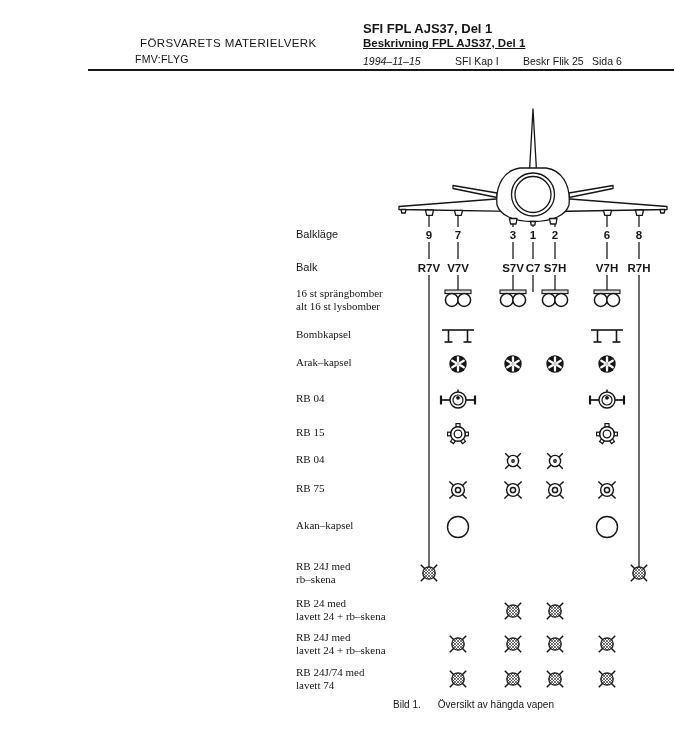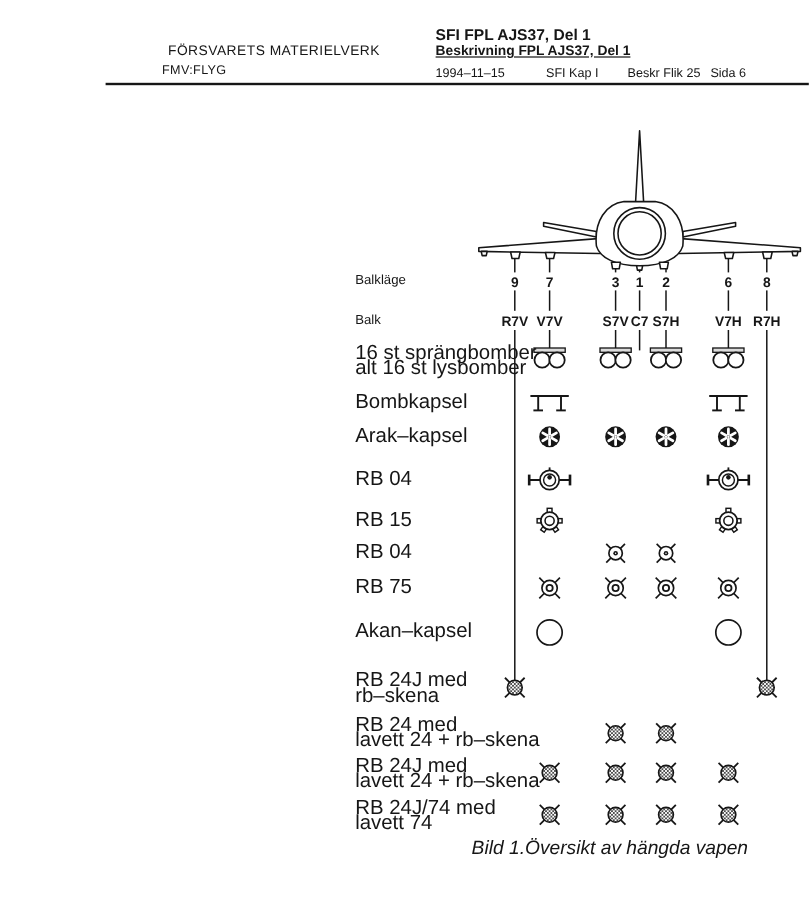--- a/index.html
+++ b/index.html
@@ -5,32 +5,32 @@
   html,body{margin:0;padding:0;background:#fff;}
   #page{position:relative;width:676px;height:750px;background:#fff;overflow:hidden;
         font-family:"Liberation Sans",sans-serif;color:#161616;}
   .abs{position:absolute;}
   
   .org{left:95px;top:37px;font-size:11.5px;letter-spacing:.4px;padding-left:45px;}
   .orgsub{left:95px;top:53px;font-size:10.5px;letter-spacing:.3px;padding-left:40px;}
   .t1{left:363px;top:21px;font-size:13px;font-weight:700;}
   .t2{left:363px;top:37px;font-size:11.5px;font-weight:700;text-decoration:underline;}
   .meta{top:55px;font-size:10.5px;}
-  .m1{left:363px;} .m2{left:455px;} .m3{left:523px;} .m4{left:592px;}
+  .m1{left:363px;font-style:italic;} .m2{left:455px;} .m3{left:523px;} .m4{left:592px;}
   #hrule{left:88px;top:69px;width:586px;height:2.4px;background:#161616;}
   
   #dsvg{position:absolute;left:0;top:0;width:676px;height:750px;}
   .sline{stroke:#161616;stroke-width:1.25;}
   .mask{fill:#ffffff;stroke:none;}
   .stnum{font:700 11.5px "Liberation Sans",sans-serif;fill:#161616;text-anchor:middle;}
   .balktxt{font:700 11.5px "Liberation Sans",sans-serif;fill:#161616;text-anchor:middle;}
   .rowhdr{left:296px;font-size:11px;line-height:13px;text-align:center;}
-  .rowlabel{position:absolute;left:296px;font-size:17px;line-height:13px;white-space:nowrap;}
+  .rowlabel{position:absolute;left:296px;font-size:11px;line-height:13px;white-space:nowrap;font-family:Liberation Serif, serif;}
   
-  #caption{left:393px;top:699px;font-size:16px;font-style:italic;display:flex;}
+  #caption{left:393px;top:699px;font-size:10px;display:flex;gap:17px;}
 </style>
 </head>
 <body>
 
 <div id="page">
 
   <div class="abs org">FÖRSVARETS MATERIELVERK</div>
   <div class="abs orgsub">FMV:FLYG</div>
   <div class="abs t1">SFI FPL AJS37, Del 1</div>
   <div class="abs t2">Beskrivning FPL AJS37, Del 1</div>

